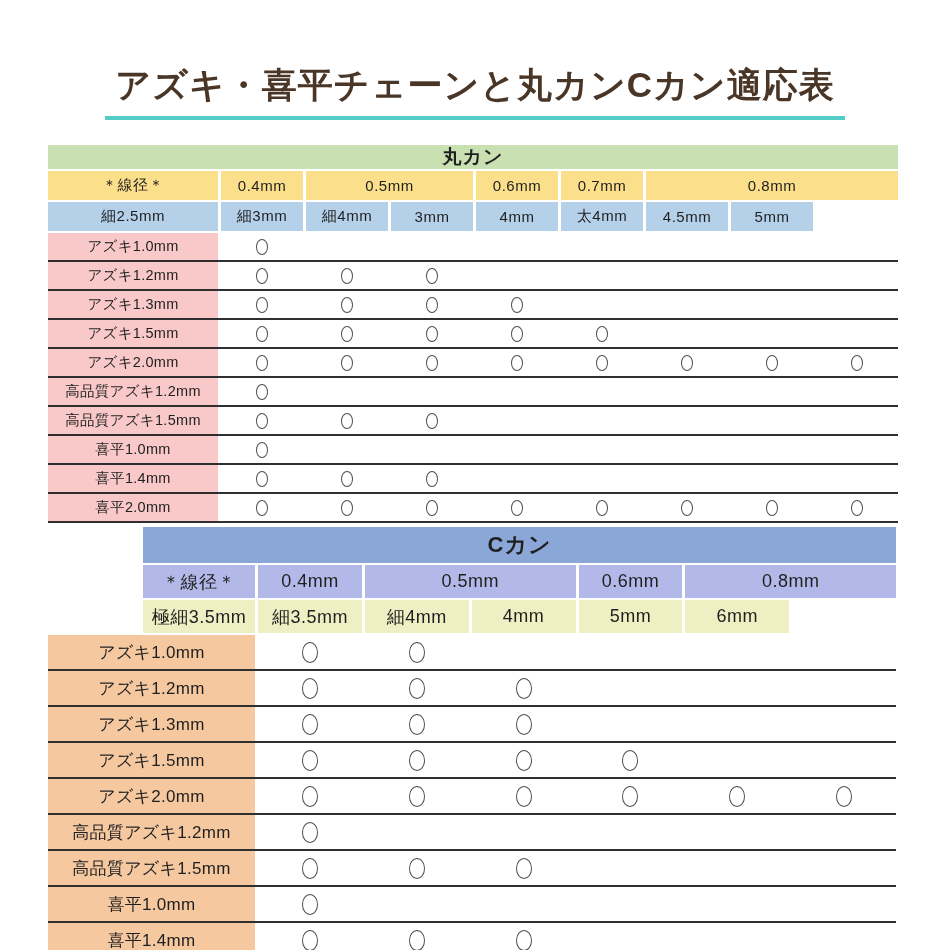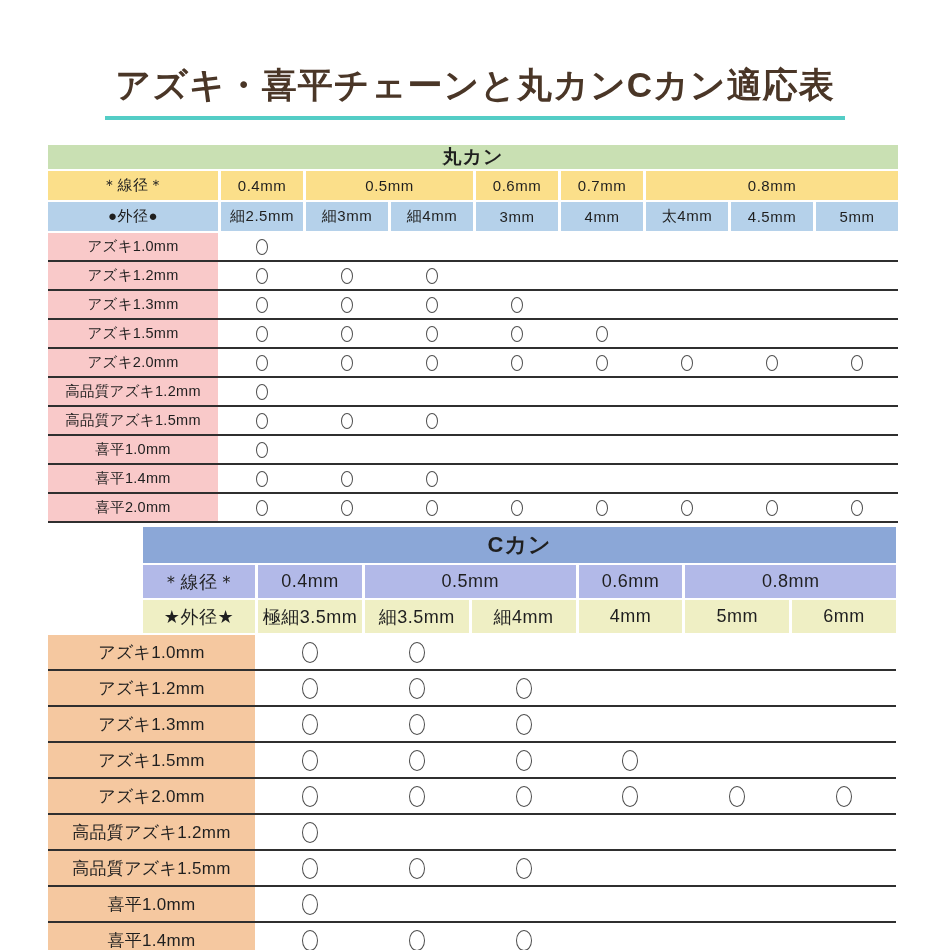--- a/index.html
+++ b/index.html
@@ -67,21 +67,20 @@
       <div class="cell bg-yellow">＊線径＊</div>
 
     <div class="cell bg-yellow">0.4mm</div>
         <div class="cell bg-yellow" style="grid-column: span 2;">0.5mm</div>
         <div class="cell bg-yellow">0.6mm</div>
         <div class="cell bg-yellow">0.7mm</div>
         <div class="cell bg-yellow" style="grid-column: span 3;">0.8mm</div>
       </div>
 
     <div class="grid8 hdr-row">
-      <div class="cell bg-blue">●外径●</div>
 
     <div class="cell bg-blue">細2.5mm</div>
         <div class="cell bg-blue">細3mm</div>
         <div class="cell bg-blue">細4mm</div>
         <div class="cell bg-blue">3mm</div>
         <div class="cell bg-blue">4mm</div>
         <div class="cell bg-blue">太4mm</div>
         <div class="cell bg-blue">4.5mm</div>
         <div class="cell bg-blue">5mm</div>
       </div>
@@ -281,21 +280,20 @@
       <div class="grid6h hdr-row">
         <div class="cell bg-purple">＊線径＊</div>
 
       <div class="cell bg-purple">0.4mm</div>
           <div class="cell bg-purple" style="grid-column: span 2;">0.5mm</div>
           <div class="cell bg-purple">0.6mm</div>
           <div class="cell bg-purple" style="grid-column: span 2;">0.8mm</div>
         </div>
 
       <div class="grid6h hdr-row">
-        <div class="cell bg-paleyellow">★外径★</div>
 
       <div class="cell bg-paleyellow">極細3.5mm</div>
           <div class="cell bg-paleyellow">細3.5mm</div>
           <div class="cell bg-paleyellow">細4mm</div>
           <div class="cell bg-paleyellow">4mm</div>
           <div class="cell bg-paleyellow">5mm</div>
           <div class="cell bg-paleyellow">6mm</div>
         </div>
     </div>
 

